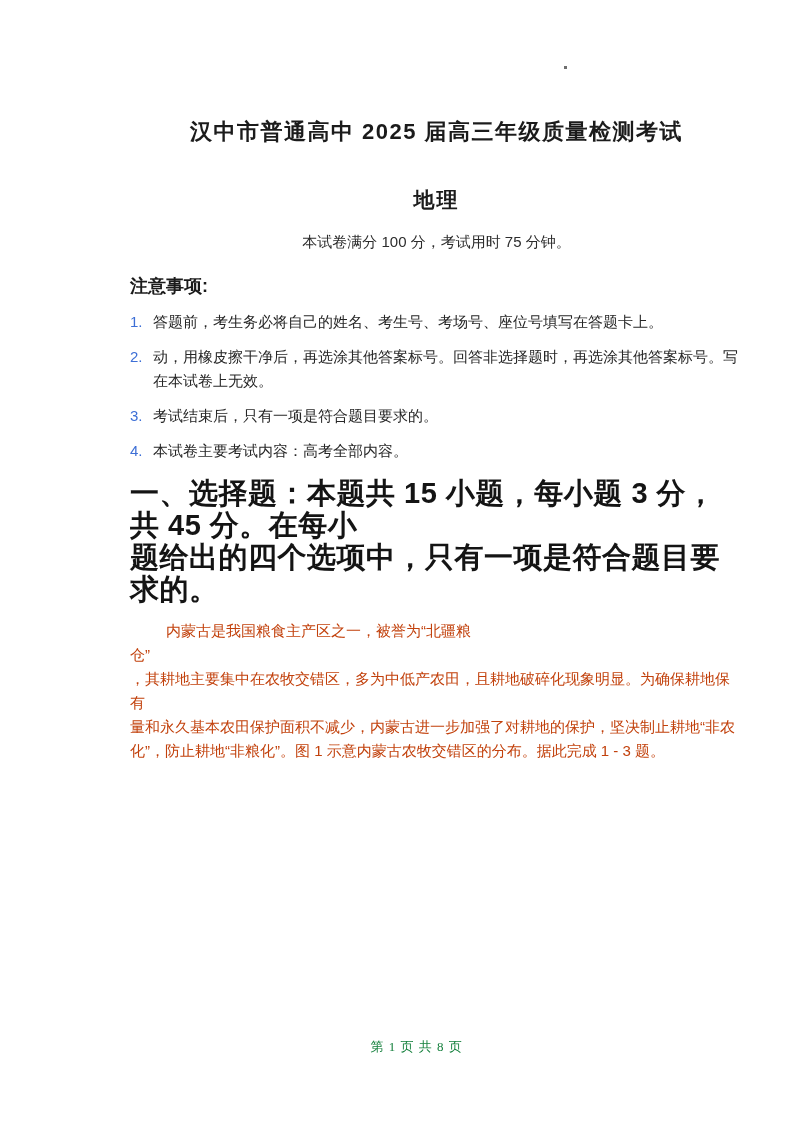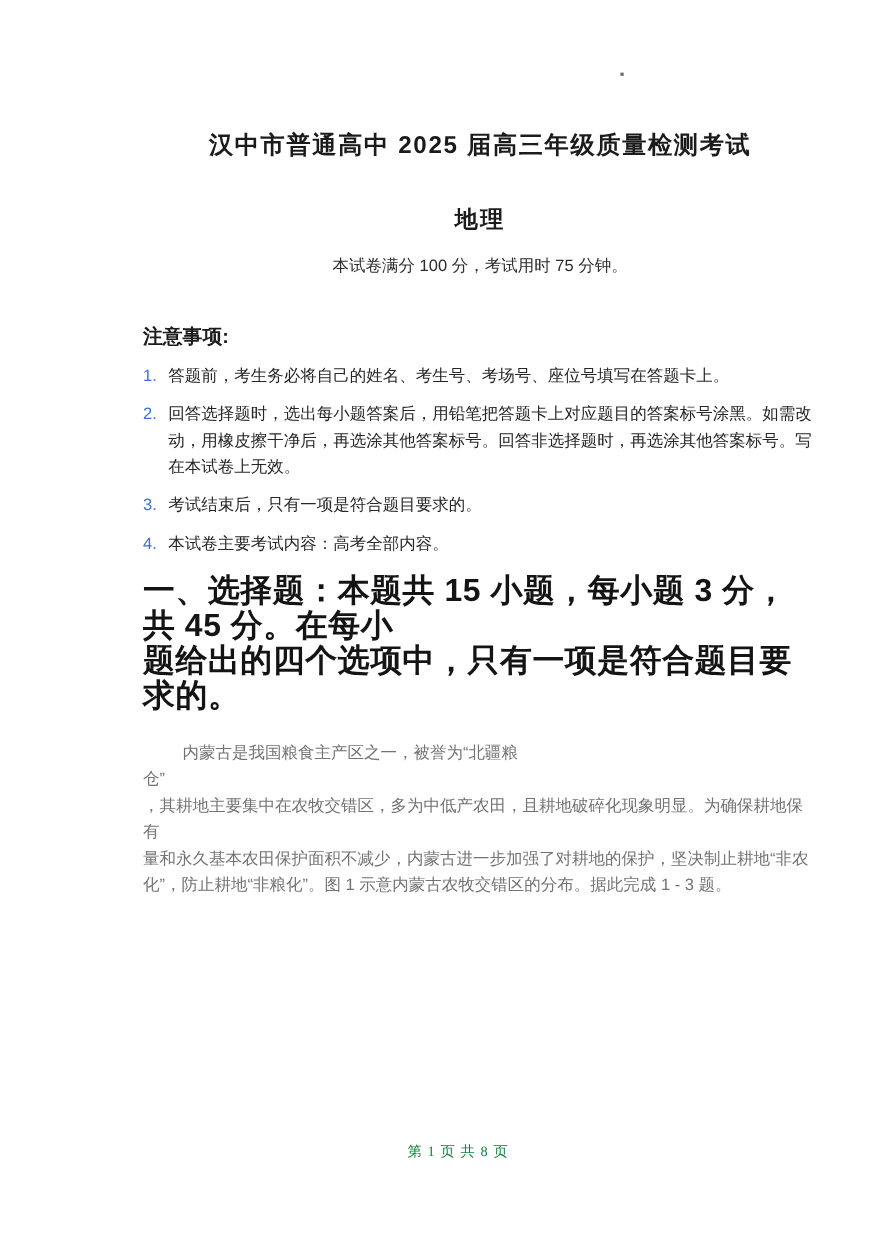--- a/index.html
+++ b/index.html
@@ -49,21 +49,21 @@
     color: #1b1b1b;
   }
   .subtitle {
     margin: 18px 0 0 0;
     text-align: center;
     font-size: 15px;
     line-height: 20px;
     color: #2c2c2c;
   }
   .notice-heading {
-    margin: 42px 0 0 0;
+    margin: 22px 0 0 0;
     font-size: 18px;
     font-weight: 700;
     line-height: 24px;
     color: #1b1b1b;
   }
   .notice-list {
     margin: 12px 0 0 0;
   }
   .notice-item {
     display: flex;
@@ -82,24 +82,24 @@
   }
   .section-heading {
     margin: 14px 0 0 0;
     font-size: 29px;
     font-weight: 700;
     line-height: 32px;
     letter-spacing: 0.5px;
     color: #141414;
   }
   .passage {
-    margin: 24px 0 0 0;
+    margin: 14px 0 0 0;
     font-size: 15px;
     line-height: 24px;
-    color: #737373;
+    color: #c2410c;
   }
   .passage .line-first {
     text-indent: 36px;
   }
   .footer {
     position: absolute;
     left: 0;
     right: 0;
     top: 1038px;
     text-align: center;
@@ -131,21 +131,20 @@
       <div class="notice-item">
         <span class="num" style="color: rgb(61, 111, 214);">1.</span>
         <div class="item-text">
           <div>答题前，考生务必将自己的姓名、考生号、考场号、座位号填写在答题卡上。</div>
         </div>
       </div>
 
       <div class="notice-item">
         <span class="num" style="color: rgb(61, 111, 214);">2.</span>
         <div class="item-text">
-          <div>回答选择题时，选出每小题答案后，用铅笔把答题卡上对应题目的答案标号涂黑。如需改</div>
           <div>动，用橡皮擦干净后，再选涂其他答案标号。回答非选择题时，再选涂其他答案标号。写</div>
           <div>在本试卷上无效。</div>
         </div>
       </div>
 
       <div class="notice-item">
         <span class="num" style="color: rgb(61, 111, 214);">3.</span>
         <div class="item-text">
           <div>考试结束后，只有一项是符合题目要求的。</div>
         </div>

